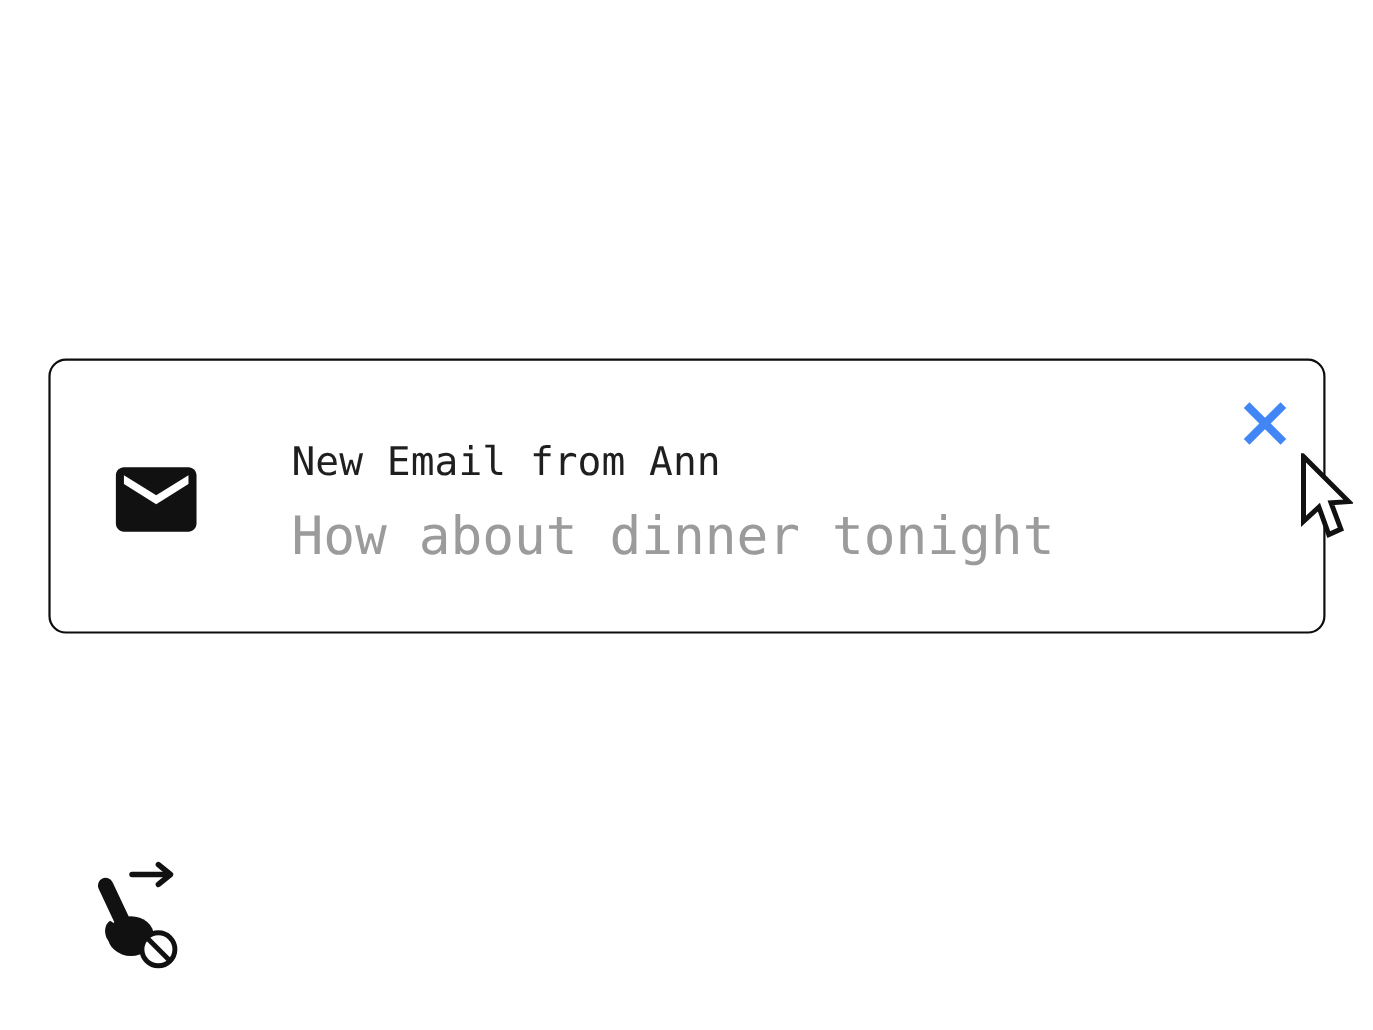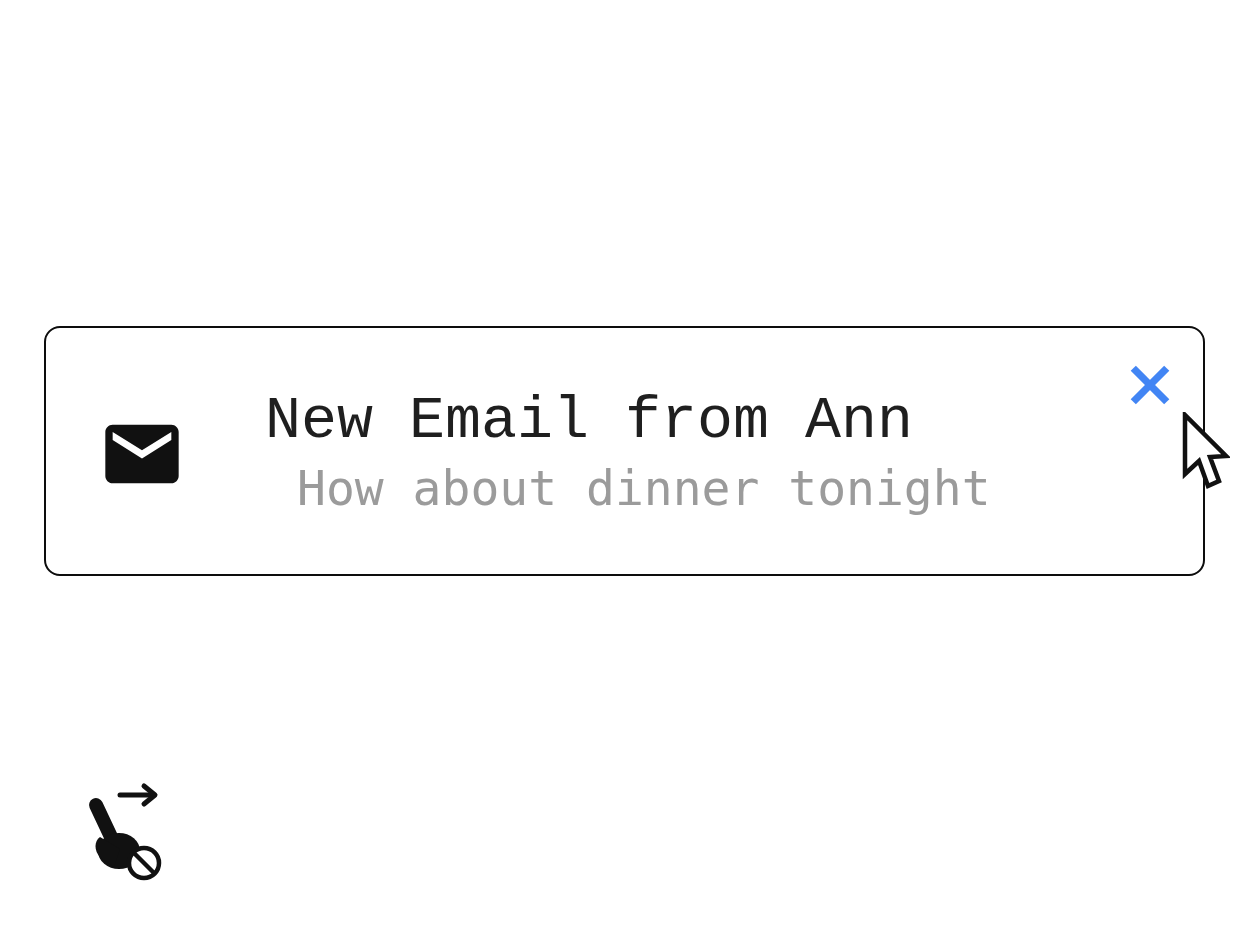--- a/index.html
+++ b/index.html
@@ -35,33 +35,31 @@
     width: 88px;
     height: 88px;
     display: block;
   }
   .texts {
     position: absolute;
     left: 219px;
     top: 60px;
   }
   .title {
-    font-size: 60px;
+    font-size: 36px;
     line-height: 66px;
     color: var(--c-text-primary, #1f1f1f);
     white-space: nowrap;
-    font-family: Liberation Mono, monospace;
   }
   .subtitle {
     margin-top: 6px;
     font-size: 48px;
     line-height: 56px;
     color: var(--c-text-secondary, #9b9b9b);
     white-space: nowrap;
-    margin-left: 32px;
   }
   .close-btn {
     position: absolute;
     right: 30px;
     top: 34px;
     width: 46px;
     height: 46px;
     background: none;
     border: none;
     padding: 0;

